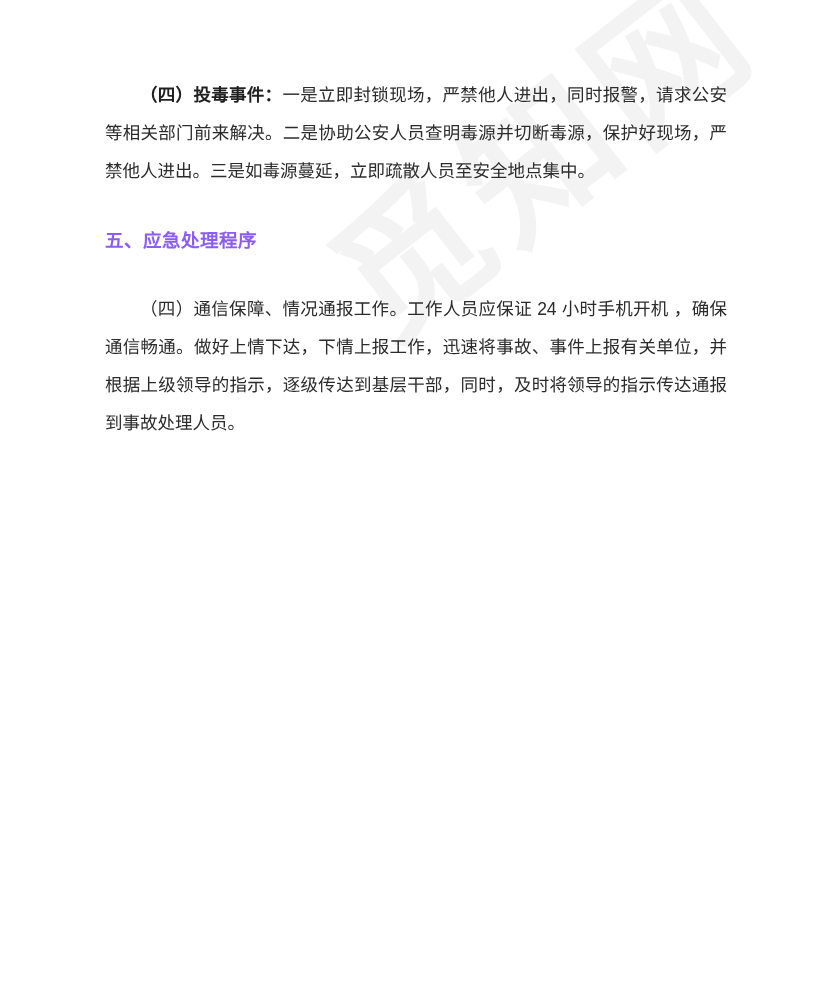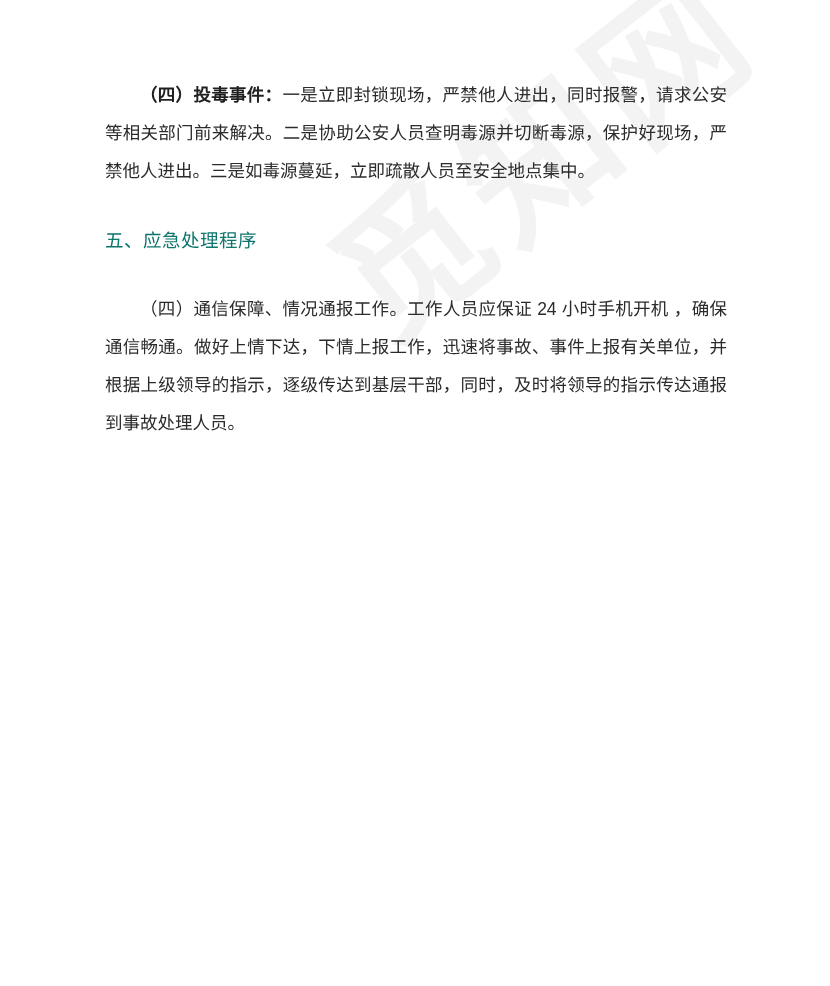--- a/index.html
+++ b/index.html
@@ -75,24 +75,24 @@
     margin-top: 30px;
   }
 
   .lead {
     font-weight: 700;
     color: #1f1f1f;
   }
 
   h2.section-heading {
     margin: 0;
-    color: #0f766e;
+    color: #8b5cf6;
     font-size: 18.5px;
     line-height: 38px;
-    font-weight: 400;
+    font-weight: 700;
     text-indent: 0;
     letter-spacing: 0.5px;
   }
 
   .gap-before-heading { height: 32px; }
   .gap-after-heading  { height: 30px; }
 </style>
 </head>
 <body>
 

